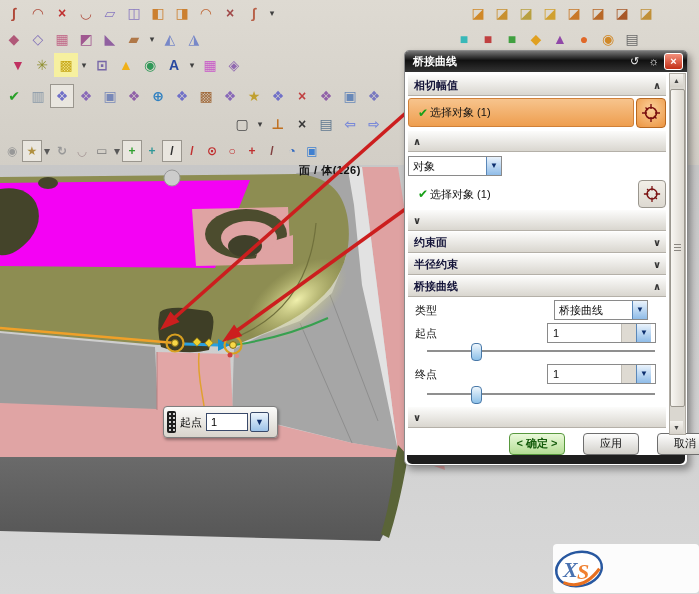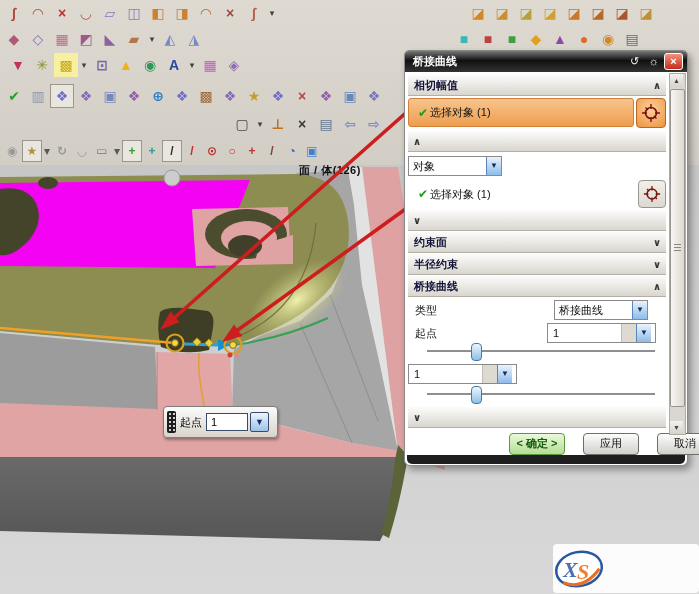--- a/index.html
+++ b/index.html
@@ -380,20 +380,21 @@
         <span class="drop-btn">▼</span>
       </div>
       <div style="width:10px"></div>
     </div>
     <div class="slider" style="top:293px">
       <div class="track"></div>
         <div class="thumb" style="left: 43.8px;"></div>
     </div>
 
     <div class="frow" style="top:312px;height:22px">
+      <span class="flabel">终点</span>
       <div class="spin">
         <span class="sval">1</span>
         <span class="sgray"></span>
         <span class="drop-btn">▼</span>
       </div>
       <div style="width:10px"></div>
     </div>
     <div class="slider" style="top:336px">
       <div class="track"></div>
         <div class="thumb" style="left: 43.8px;"></div>

